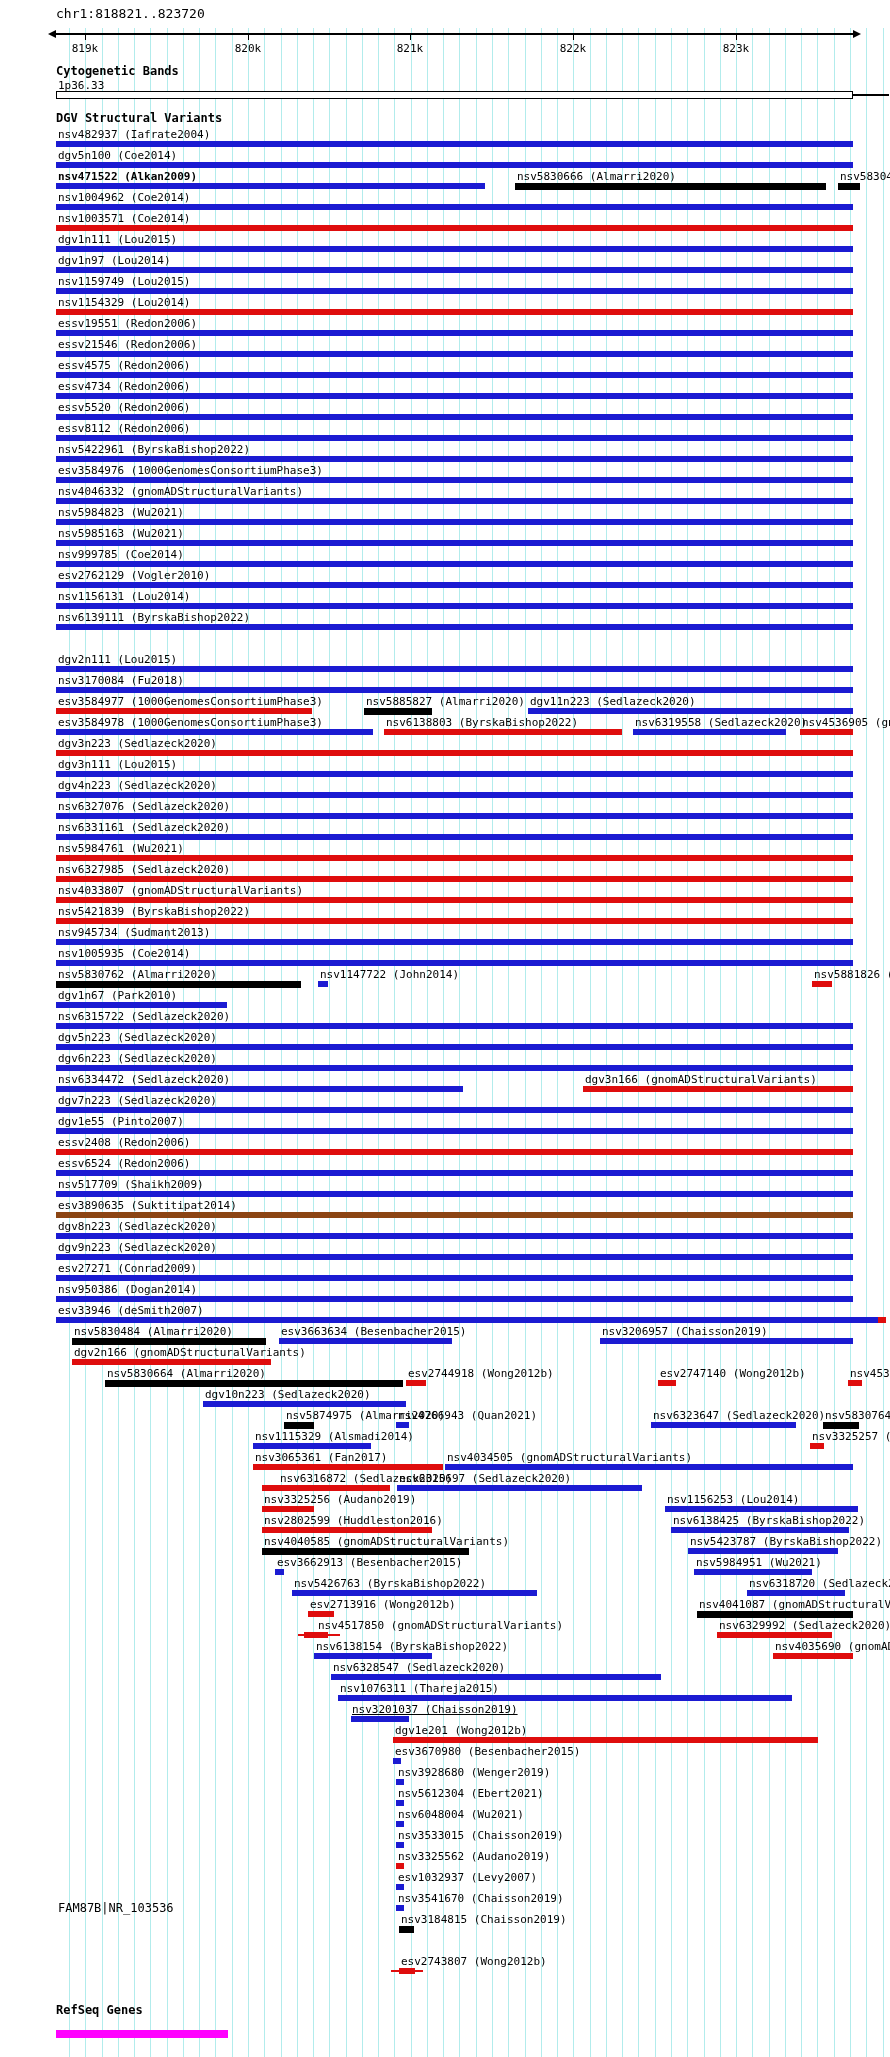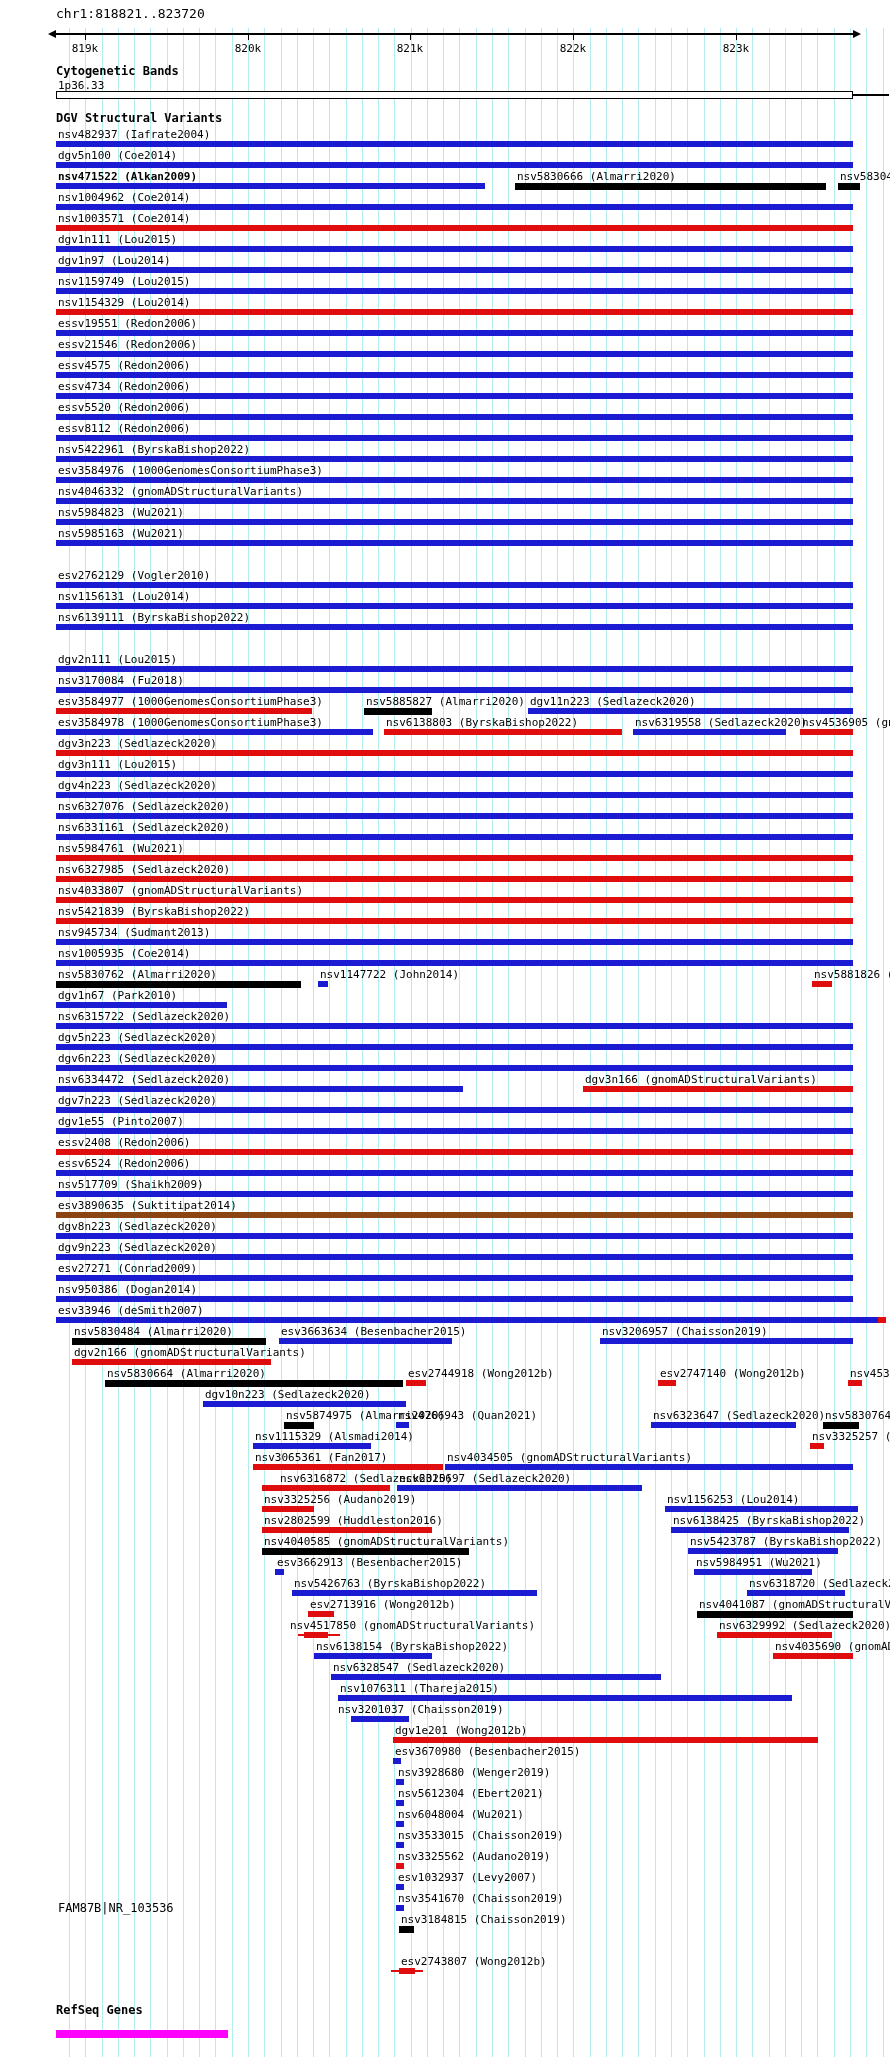--- a/index.html
+++ b/index.html
@@ -147,20 +147,24 @@
         <div class="t-bar" style="left: 56px; width: 797px; background: rgb(27, 27, 210);"></div>
       </div>
       <div class="track-row" style="top: 378px;">
         <div class="t-label" style="left: 58px;">nsv5984823 (Wu2021)</div>
         <div class="t-bar" style="left: 56px; width: 797px; background: rgb(27, 27, 210);"></div>
       </div>
       <div class="track-row" style="top: 399px;">
         <div class="t-label" style="left: 58px;">nsv5985163 (Wu2021)</div>
         <div class="t-bar" style="left: 56px; width: 797px; background: rgb(27, 27, 210);"></div>
       </div>
+      <div class="track-row" style="top: 420px;">
+        <div class="t-label" style="left: 58px;">nsv999785 (Coe2014)</div>
+        <div class="t-bar" style="left: 56px; width: 797px; background: rgb(27, 27, 210);"></div>
+      </div>
       <div class="track-row" style="top: 441px;">
         <div class="t-label" style="left: 58px;">esv2762129 (Vogler2010)</div>
         <div class="t-bar" style="left: 56px; width: 797px; background: rgb(27, 27, 210);"></div>
       </div>
       <div class="track-row" style="top: 462px;">
         <div class="t-label" style="left: 58px;">nsv1156131 (Lou2014)</div>
         <div class="t-bar" style="left: 56px; width: 797px; background: rgb(27, 27, 210);"></div>
       </div>
       <div class="track-row" style="top: 483px;">
         <div class="t-label" style="left: 58px;">nsv6139111 (ByrskaBishop2022)</div>
@@ -395,42 +399,42 @@
         <div class="t-label" style="left: 749px;">nsv6318720 (Sedlazeck20</div>
         <div class="t-bar" style="left: 747px; width: 98px; background: rgb(27, 27, 210);"></div>
       </div>
       <div class="track-row" style="top: 1470px;">
         <div class="t-label" style="left: 310px;">esv2713916 (Wong2012b)</div>
         <div class="t-bar" style="left: 308px; width: 26px; background: rgb(223, 13, 13);"></div>
         <div class="t-label" style="left: 699px;">nsv4041087 (gnomADStructuralVari</div>
         <div class="t-bar k" style="left: 697px; width: 156px; background: rgb(0, 0, 0);"></div>
       </div>
       <div class="track-row" style="top: 1491px;">
-        <div class="t-label" style="left: 290px;">nsv4517850 (gnomADStructuralVariants)</div>
+        <div class="t-label" style="left: 318px;">nsv4517850 (gnomADStructuralVariants)</div>
         <div class="t-thin" style="left: 298px; width: 42px; background: rgb(223, 13, 13);"></div>
         <div class="t-bar" style="left: 304px; width: 24px; background: rgb(223, 13, 13);"></div>
         <div class="t-label" style="left: 719px;">nsv6329992 (Sedlazeck2020)</div>
         <div class="t-bar" style="left: 717px; width: 115px; background: rgb(223, 13, 13);"></div>
       </div>
       <div class="track-row" style="top: 1512px;">
         <div class="t-label" style="left: 316px;">nsv6138154 (ByrskaBishop2022)</div>
         <div class="t-bar" style="left: 314px; width: 118px; background: rgb(27, 27, 210);"></div>
         <div class="t-label" style="left: 775px;">nsv4035690 (gnomADSt</div>
         <div class="t-bar" style="left: 773px; width: 80px; background: rgb(223, 13, 13);"></div>
       </div>
       <div class="track-row" style="top: 1533px;">
         <div class="t-label" style="left: 333px;">nsv6328547 (Sedlazeck2020)</div>
         <div class="t-bar" style="left: 331px; width: 330px; background: rgb(27, 27, 210);"></div>
       </div>
       <div class="track-row" style="top: 1554px;">
         <div class="t-label" style="left: 340px;">nsv1076311 (Thareja2015)</div>
         <div class="t-bar" style="left: 338px; width: 454px; background: rgb(27, 27, 210);"></div>
       </div>
       <div class="track-row" style="top: 1575px;">
-        <div class="t-label" style="left: 338px;">nsv3201037 (Chaisson2019)</div>
+        <div class="t-label" style="left: 352px; text-decoration: underline;">nsv3201037 (Chaisson2019)</div>
         <div class="t-bar" style="left: 351px; width: 58px; background: rgb(27, 27, 210);"></div>
       </div>
       <div class="track-row" style="top: 1596px;">
         <div class="t-label" style="left: 395px;">dgv1e201 (Wong2012b)</div>
         <div class="t-bar" style="left: 393px; width: 425px; background: rgb(223, 13, 13);"></div>
       </div>
       <div class="track-row" style="top: 1617px;">
         <div class="t-label" style="left: 395px;">esv3670980 (Besenbacher2015)</div>
         <div class="t-bar" style="left: 393px; width: 8px; background: rgb(27, 27, 210);"></div>
       </div>

